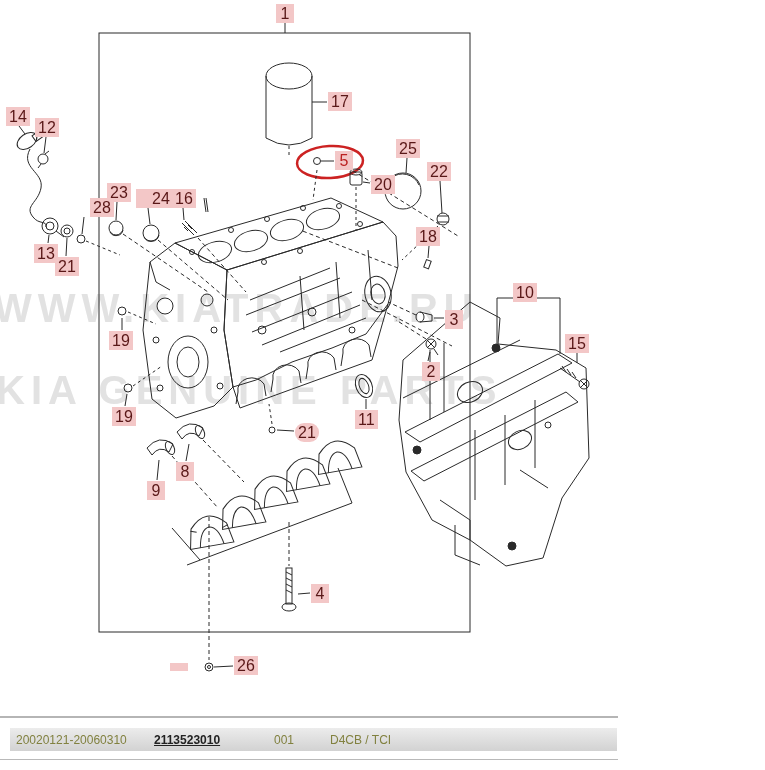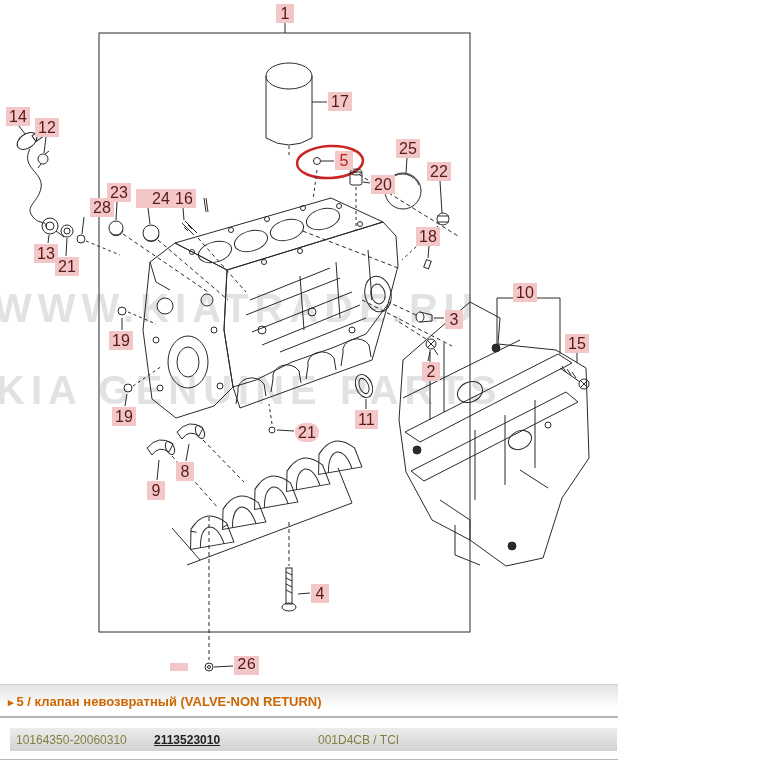--- a/index.html
+++ b/index.html
@@ -15,21 +15,21 @@
   .partial{position:absolute;background:#f3c7c7;width:18px;height:8px;left:170px;top:663px;z-index:3;}
   
   #footer{position:absolute;left:0;top:682px;width:765px;height:88px;background:#fff;z-index:4;}
   #hdrbar{position:absolute;left:0;top:2px;width:618px;height:30px;background:linear-gradient(#e3e3e3,#ffffff 75%);border-top:1px solid #cfcfcf;}
   #hdrtext{position:absolute;left:8px;top:9px;color:#cc6600;font-weight:bold;font-size:13px;white-space:nowrap;}
   #hdrtext .arr{font-size:11px;margin-right:3px;}
   #div1{position:absolute;left:0;top:34px;width:618px;height:2px;background:#b5b5b5;}
   #grayrow{position:absolute;left:10px;top:46px;width:607px;height:23px;background:linear-gradient(#ececec,#d2d2d2);display:flex;align-items:center;font-size:12px;color:#81813f;}
   #grayrow .c1{margin-left:6px;width:138px;}
   #grayrow .c2{width:116px;color:#222;font-weight:bold;text-decoration:underline;cursor:pointer;}
-  #grayrow .c3{width:56px;margin-left:12px;text-align:right;}
+  #grayrow .c3{width:56px;margin-left:4px;}
   #grayrow .c4{}
   #div2{position:absolute;left:0;top:77px;width:618px;height:1px;background:#b9b9b9;}
 </style>
 </head>
 <body>
 
 <div id="stage">
 
   <div id="wm1" class="wm">WWW.KIATRADE.RU</div>
   <div id="wm2" class="wm">KIA GENUINE PARTS</div>
@@ -269,30 +269,27 @@
       <div class="callout" style="left: 445px; top: 310px;">3</div>
       <div class="callout" style="left: 109px; top: 331px;">19</div>
       <div class="callout" style="left: 565px; top: 334px;">15</div>
       <div class="callout" style="left: 422px; top: 362px;">2</div>
       <div class="callout" style="left: 112px; top: 407px;">19</div>
       <div class="callout" style="left: 355px; top: 410px;">11</div>
       <div class="callout" style="left: 295px; top: 423px; border-radius: 9px;">21</div>
       <div class="callout" style="left: 176px; top: 462px;">8</div>
       <div class="callout" style="left: 147px; top: 481px;">9</div>
       <div class="callout" style="left: 311px; top: 584px;">4</div>
-      <div class="callout" style="left: 234px; top: 656px; font-family: Liberation Mono, monospace;">26</div>
+      <div class="callout" style="left: 234px; top: 656px;">26</div>
     </div>
   <div class="partial"></div>
 </div>
 
 <div id="footer">
-  <div id="hdrbar">
-    <div id="hdrtext"><span class="arr">▸</span><span>5 / клапан невозвратный (VALVE-NON RETURN)</span></div>
-  </div>
   <div id="div1"></div>
   <div id="grayrow">
-    <span class="c1">10164350-20060310</span>
+    <span class="c1">20020121-20060310</span>
     <span class="c2">2113523010</span>
     <span class="c3">001</span>
     <span class="c4">D4CB / TCI</span>
   </div>
   <div id="div2"></div>
 </div>
 
 </body></html>

